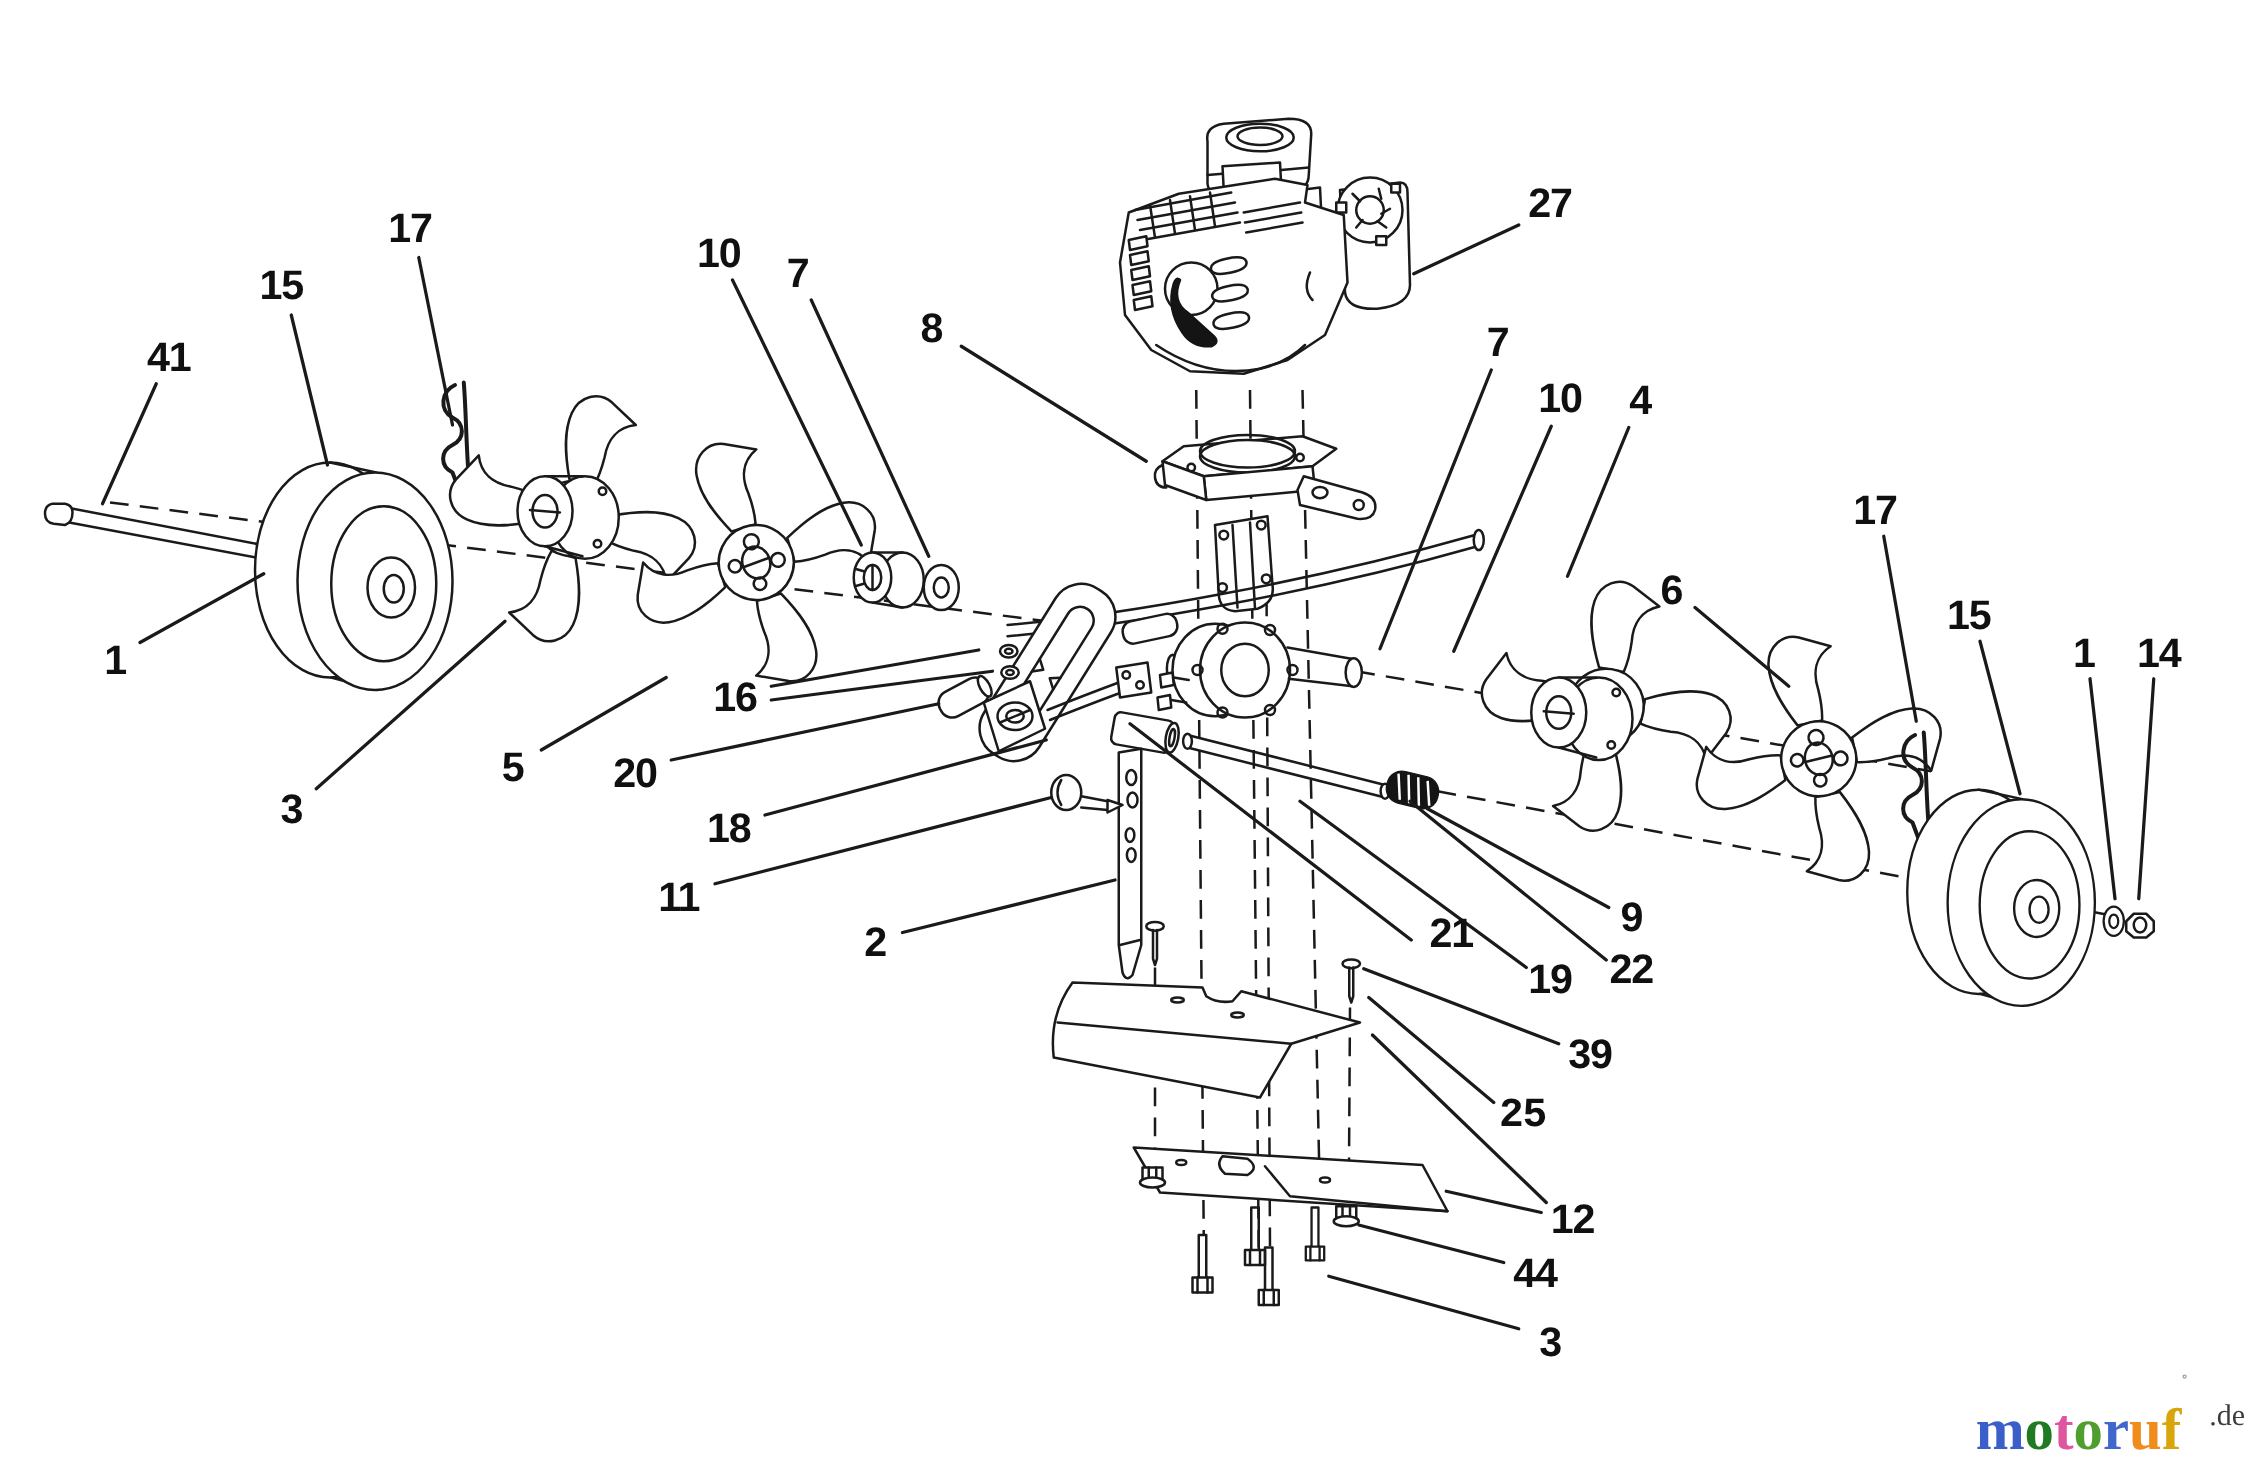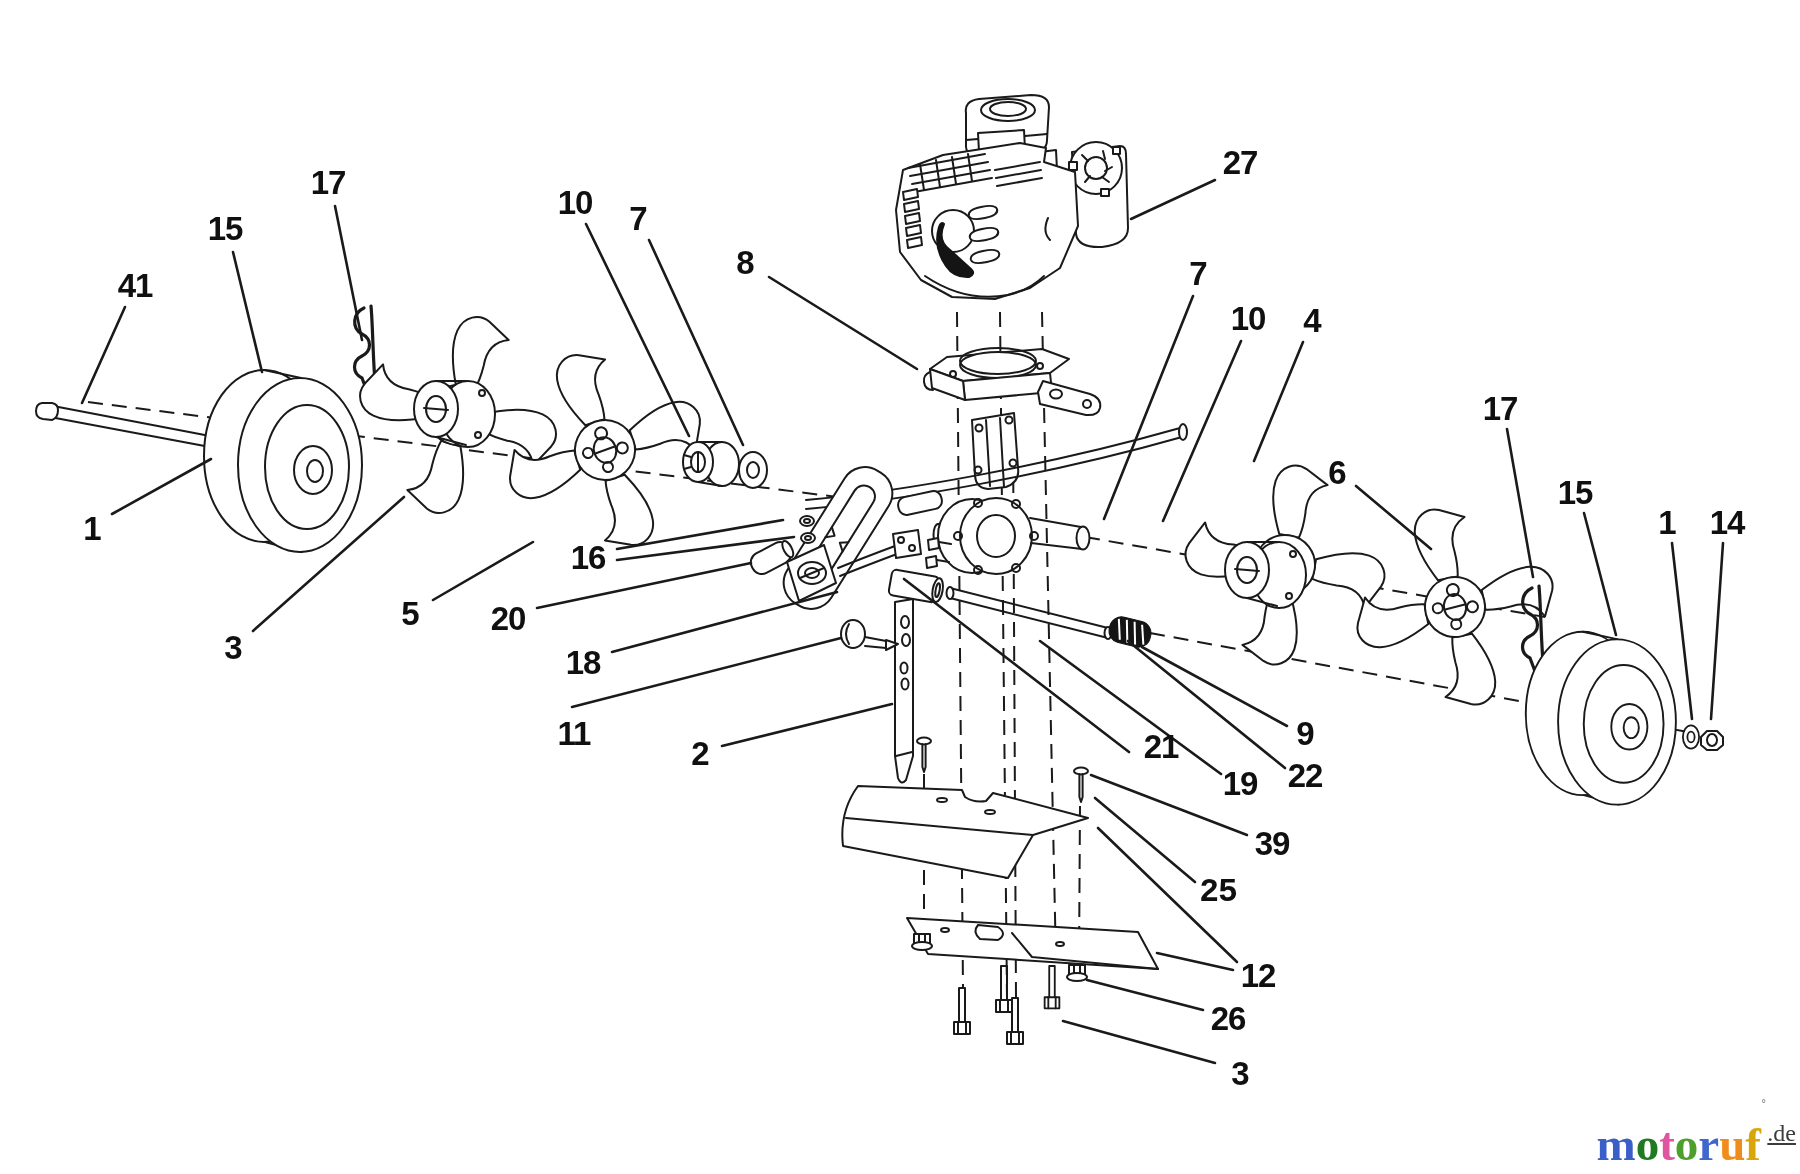--- a/index.html
+++ b/index.html
@@ -10,21 +10,21 @@
   .ln{stroke:#1a1a1a;stroke-width:2;fill:none;stroke-linecap:round;stroke-linejoin:round;}
   .w{fill:#ffffff;}
   .k{fill:#141414;stroke:#141414;}
   .dash{stroke:#1a1a1a;stroke-width:2;fill:none;stroke-dasharray:15 9;}
   .callout{position:absolute;transform:translate(-50%,-50%);
            font:700 33px/1 "Liberation Sans",sans-serif;color:#101010;letter-spacing:-1px;
            white-space:nowrap;}
   #logo{position:absolute;right:4px;bottom:6px;display:flex;align-items:flex-start;}
   #logo .lw span{font:700 47px/1 "Liberation Serif",serif;}
   #logo .mark{font:700 16px/1 "Liberation Serif",serif;position:relative;top:-22px;}
-  #logo .suffix{font:400 24px/1 "Liberation Serif",serif;margin-left:1px;text-decoration:underline;}
+  #logo .suffix{font:400 24px/1 "Liberation Serif",serif;margin-left:17px;}
 </style>
 </head>
 <body>
 
 <div id="stage">
 
 <svg id="art" width="1800" height="1174" viewBox="0 0 1800 1174">
   <defs>
     <path id="blade" class="ln w" d="M-10,-30 C-18,-48 -24,-66 -21,-82 C-18,-97 -4,-104 8,-98 L31,-85 C17,-80 12,-68 13,-54 C13,-44 12,-36 10,-29 Z"></path>
     <g id="tineStar">
@@ -365,42 +365,42 @@
 <div id="callouts">
       <div class="callout" style="left: 135px; top: 285px;">41</div>
       <div class="callout" style="left: 225px; top: 228px;">15</div>
       <div class="callout" style="left: 328px; top: 182px;">17</div>
       <div class="callout" style="left: 92px; top: 528px;">1</div>
       <div class="callout" style="left: 233px; top: 647px;">3</div>
       <div class="callout" style="left: 410px; top: 613px;">5</div>
       <div class="callout" style="left: 588px; top: 557px;">16</div>
       <div class="callout" style="left: 508px; top: 618px;">20</div>
       <div class="callout" style="left: 583px; top: 662px;">18</div>
-      <div class="callout" style="left: 574px; top: 717px; margin-top: 16px;">11</div>
+      <div class="callout" style="left: 543px; top: 717px;">11</div>
       <div class="callout" style="left: 700px; top: 753px;">2</div>
       <div class="callout" style="left: 575px; top: 202px;">10</div>
       <div class="callout" style="left: 638px; top: 218px;">7</div>
       <div class="callout" style="left: 745px; top: 262px;">8</div>
       <div class="callout" style="left: 1240px; top: 162px;">27</div>
       <div class="callout" style="left: 1198px; top: 273px;">7</div>
       <div class="callout" style="left: 1248px; top: 318px;">10</div>
       <div class="callout" style="left: 1312px; top: 320px;">4</div>
       <div class="callout" style="left: 1337px; top: 472px;">6</div>
       <div class="callout" style="left: 1500px; top: 408px;">17</div>
       <div class="callout" style="left: 1575px; top: 492px;">15</div>
       <div class="callout" style="left: 1667px; top: 522px;">1</div>
       <div class="callout" style="left: 1727px; top: 522px; text-align: right;">14</div>
       <div class="callout" style="left: 1305px; top: 733px;">9</div>
       <div class="callout" style="left: 1305px; top: 775px;">22</div>
       <div class="callout" style="left: 1240px; top: 783px; text-align: right;">19</div>
       <div class="callout" style="left: 1150px; top: 746px; margin-left: 11px;">21</div>
       <div class="callout" style="left: 1272px; top: 843px;">39</div>
       <div class="callout" style="left: 1218px; top: 892px; font-family: Liberation Mono, monospace;">25</div>
       <div class="callout" style="left: 1258px; top: 975px;">12</div>
-      <div class="callout" style="left: 1228px; top: 1018px;">26</div>
+      <div class="callout" style="left: 1228px; top: 1018px;">44</div>
       <div class="callout" style="left: 1240px; top: 1073px;">3</div>
     </div>
 
 <div id="logo">
   <span class="lw"><span style="color: rgb(58, 95, 200);">m</span><span style="color: rgb(31, 122, 34);">o</span><span style="color: rgb(224, 85, 159);">t</span><span style="color: rgb(79, 159, 47);">o</span><span style="color: rgb(64, 104, 204);">r</span><span style="color: rgb(240, 140, 28);">u</span><span style="color: rgb(216, 165, 10);">f</span></span>
       <span class="mark" style="color: rgb(154, 154, 154);">˚</span>
       <span class="suffix" style="color: rgb(60, 60, 60);">.de</span>
 </div>
 
 </div>

